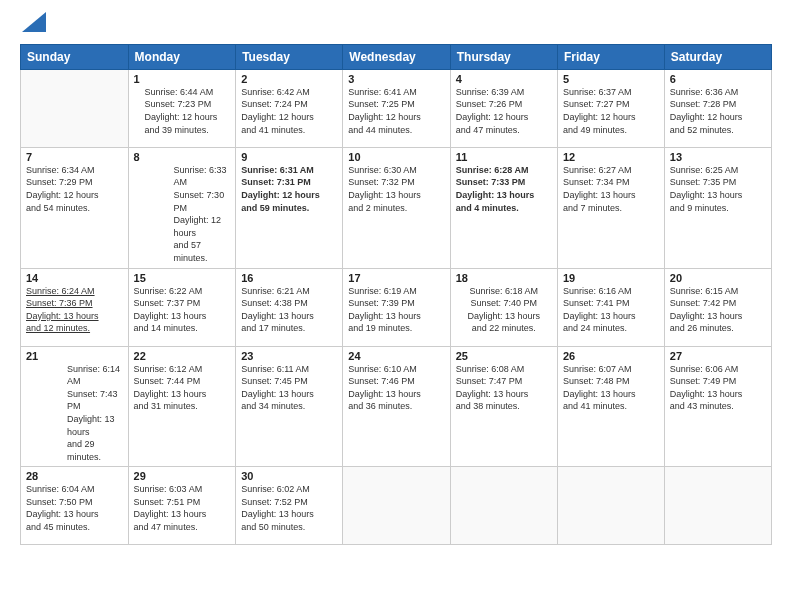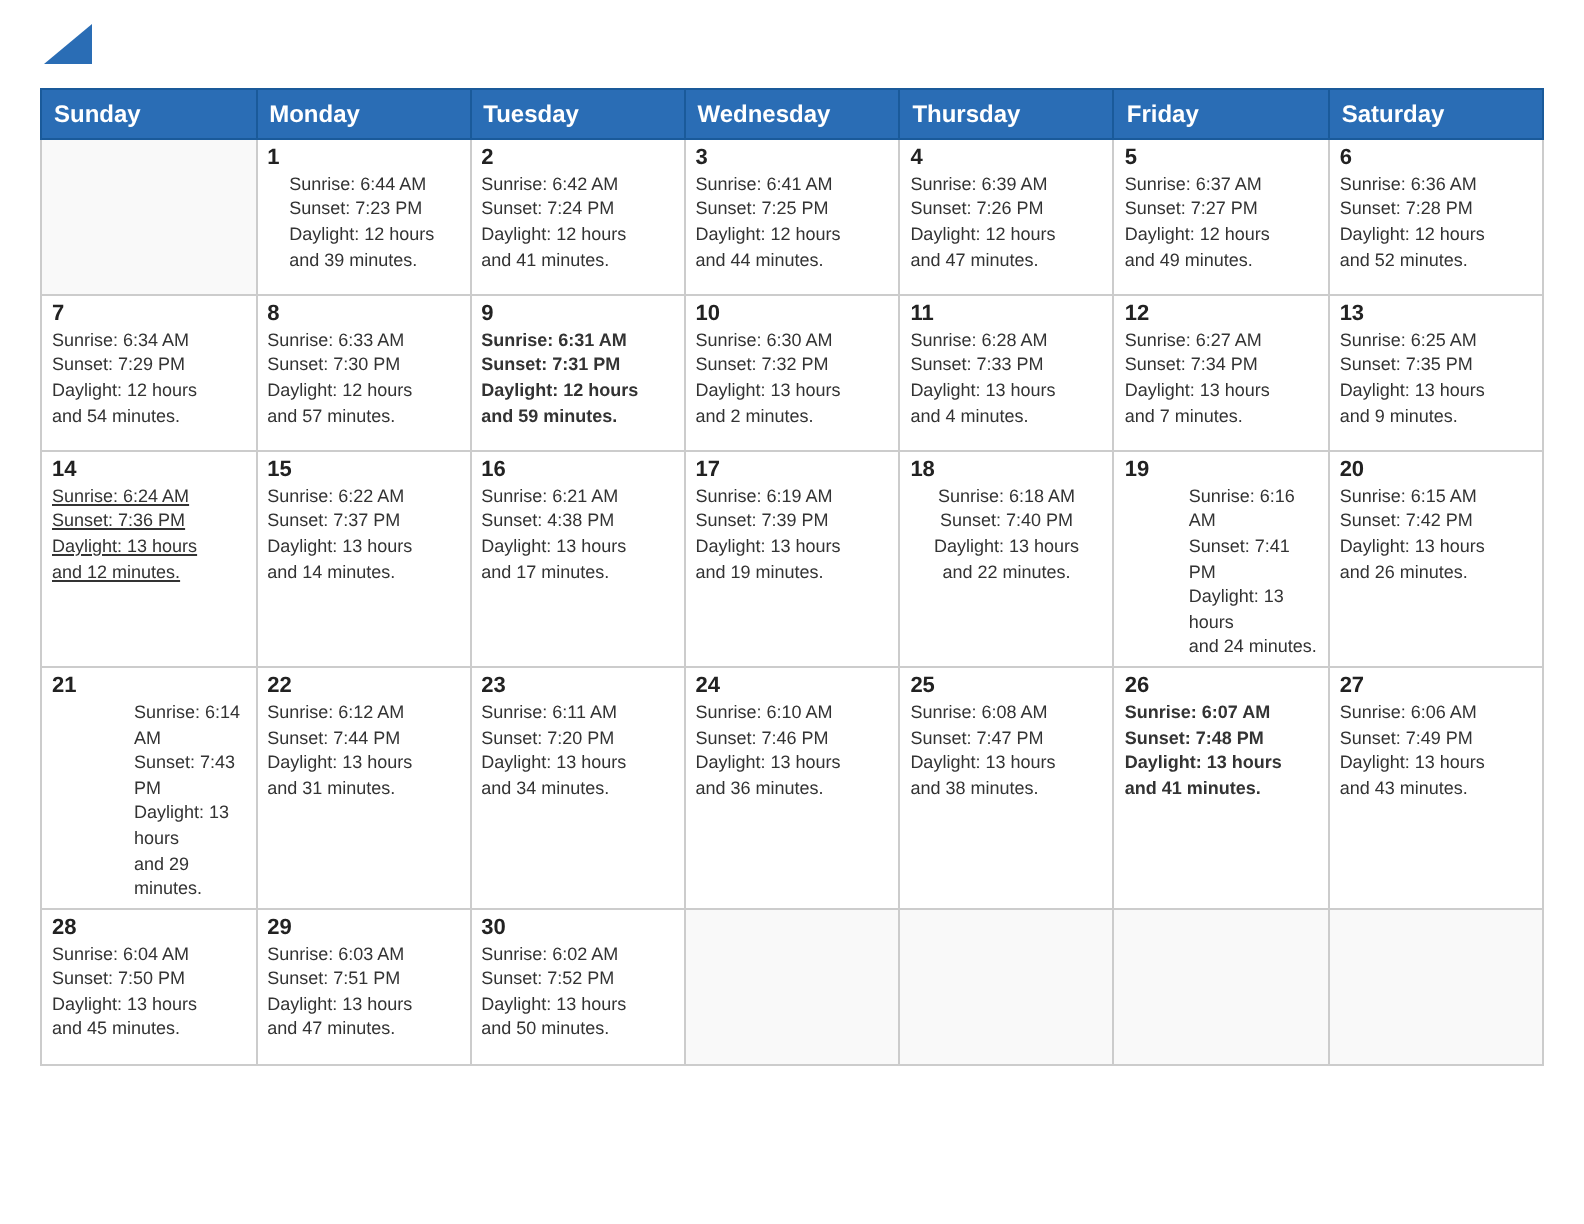--- a/index.html
+++ b/index.html
@@ -171,42 +171,42 @@
         <tr>
           <td>
             <span class="day-num">7</span>
             <div class="day-info" style="white-space: pre-line;">Sunrise: 6:34 AM
 Sunset: 7:29 PM
 Daylight: 12 hours
 and 54 minutes.</div>
           </td>
           <td>
             <span class="day-num">8</span>
-            <div class="day-info" style="white-space: pre-line;">Sunrise: 6:33 AM
+            <div class="day-info" style="white-space: pre-line; margin-left: 40px;">Sunrise: 6:33 AM
 Sunset: 7:30 PM
 Daylight: 12 hours
 and 57 minutes.</div>
           </td>
           <td>
             <span class="day-num">9</span>
             <div class="day-info" style="white-space: pre-line; font-weight: bold;">Sunrise: 6:31 AM
 Sunset: 7:31 PM
 Daylight: 12 hours
 and 59 minutes.</div>
           </td>
           <td>
             <span class="day-num">10</span>
             <div class="day-info" style="white-space: pre-line;">Sunrise: 6:30 AM
 Sunset: 7:32 PM
 Daylight: 13 hours
 and 2 minutes.</div>
           </td>
           <td>
             <span class="day-num">11</span>
-            <div class="day-info" style="white-space: pre-line;">Sunrise: 6:28 AM
+            <div class="day-info" style="white-space: pre-line; font-weight: bold;">Sunrise: 6:28 AM
 Sunset: 7:33 PM
 Daylight: 13 hours
 and 4 minutes.</div>
           </td>
           <td>
             <span class="day-num">12</span>
             <div class="day-info" style="white-space: pre-line;">Sunrise: 6:27 AM
 Sunset: 7:34 PM
 Daylight: 13 hours
 and 7 minutes.</div>
@@ -250,21 +250,21 @@
           </td>
           <td>
             <span class="day-num">18</span>
             <div class="day-info" style="white-space: pre-line; text-align: center;">Sunrise: 6:18 AM
 Sunset: 7:40 PM
 Daylight: 13 hours
 and 22 minutes.</div>
           </td>
           <td>
             <span class="day-num">19</span>
-            <div class="day-info" style="white-space: pre-line; margin-left: 32px;">Sunrise: 6:16 AM
+            <div class="day-info" style="white-space: pre-line;">Sunrise: 6:16 AM
 Sunset: 7:41 PM
 Daylight: 13 hours
 and 24 minutes.</div>
           </td>
           <td>
             <span class="day-num">20</span>
             <div class="day-info" style="white-space: pre-line;">Sunrise: 6:15 AM
 Sunset: 7:42 PM
 Daylight: 13 hours
 and 26 minutes.</div>
@@ -281,41 +281,41 @@
           <td>
             <span class="day-num">22</span>
             <div class="day-info" style="white-space: pre-line;">Sunrise: 6:12 AM
 Sunset: 7:44 PM
 Daylight: 13 hours
 and 31 minutes.</div>
           </td>
           <td>
             <span class="day-num">23</span>
             <div class="day-info" style="white-space: pre-line;">Sunrise: 6:11 AM
-Sunset: 7:20 PM
+Sunset: 7:45 PM
 Daylight: 13 hours
 and 34 minutes.</div>
           </td>
           <td>
             <span class="day-num">24</span>
             <div class="day-info" style="white-space: pre-line;">Sunrise: 6:10 AM
 Sunset: 7:46 PM
 Daylight: 13 hours
 and 36 minutes.</div>
           </td>
           <td>
             <span class="day-num">25</span>
             <div class="day-info" style="white-space: pre-line;">Sunrise: 6:08 AM
 Sunset: 7:47 PM
 Daylight: 13 hours
 and 38 minutes.</div>
           </td>
           <td>
             <span class="day-num">26</span>
-            <div class="day-info" style="white-space: pre-line; font-weight: bold;">Sunrise: 6:07 AM
+            <div class="day-info" style="white-space: pre-line;">Sunrise: 6:07 AM
 Sunset: 7:48 PM
 Daylight: 13 hours
 and 41 minutes.</div>
           </td>
           <td>
             <span class="day-num">27</span>
             <div class="day-info" style="white-space: pre-line;">Sunrise: 6:06 AM
 Sunset: 7:49 PM
 Daylight: 13 hours
 and 43 minutes.</div>

